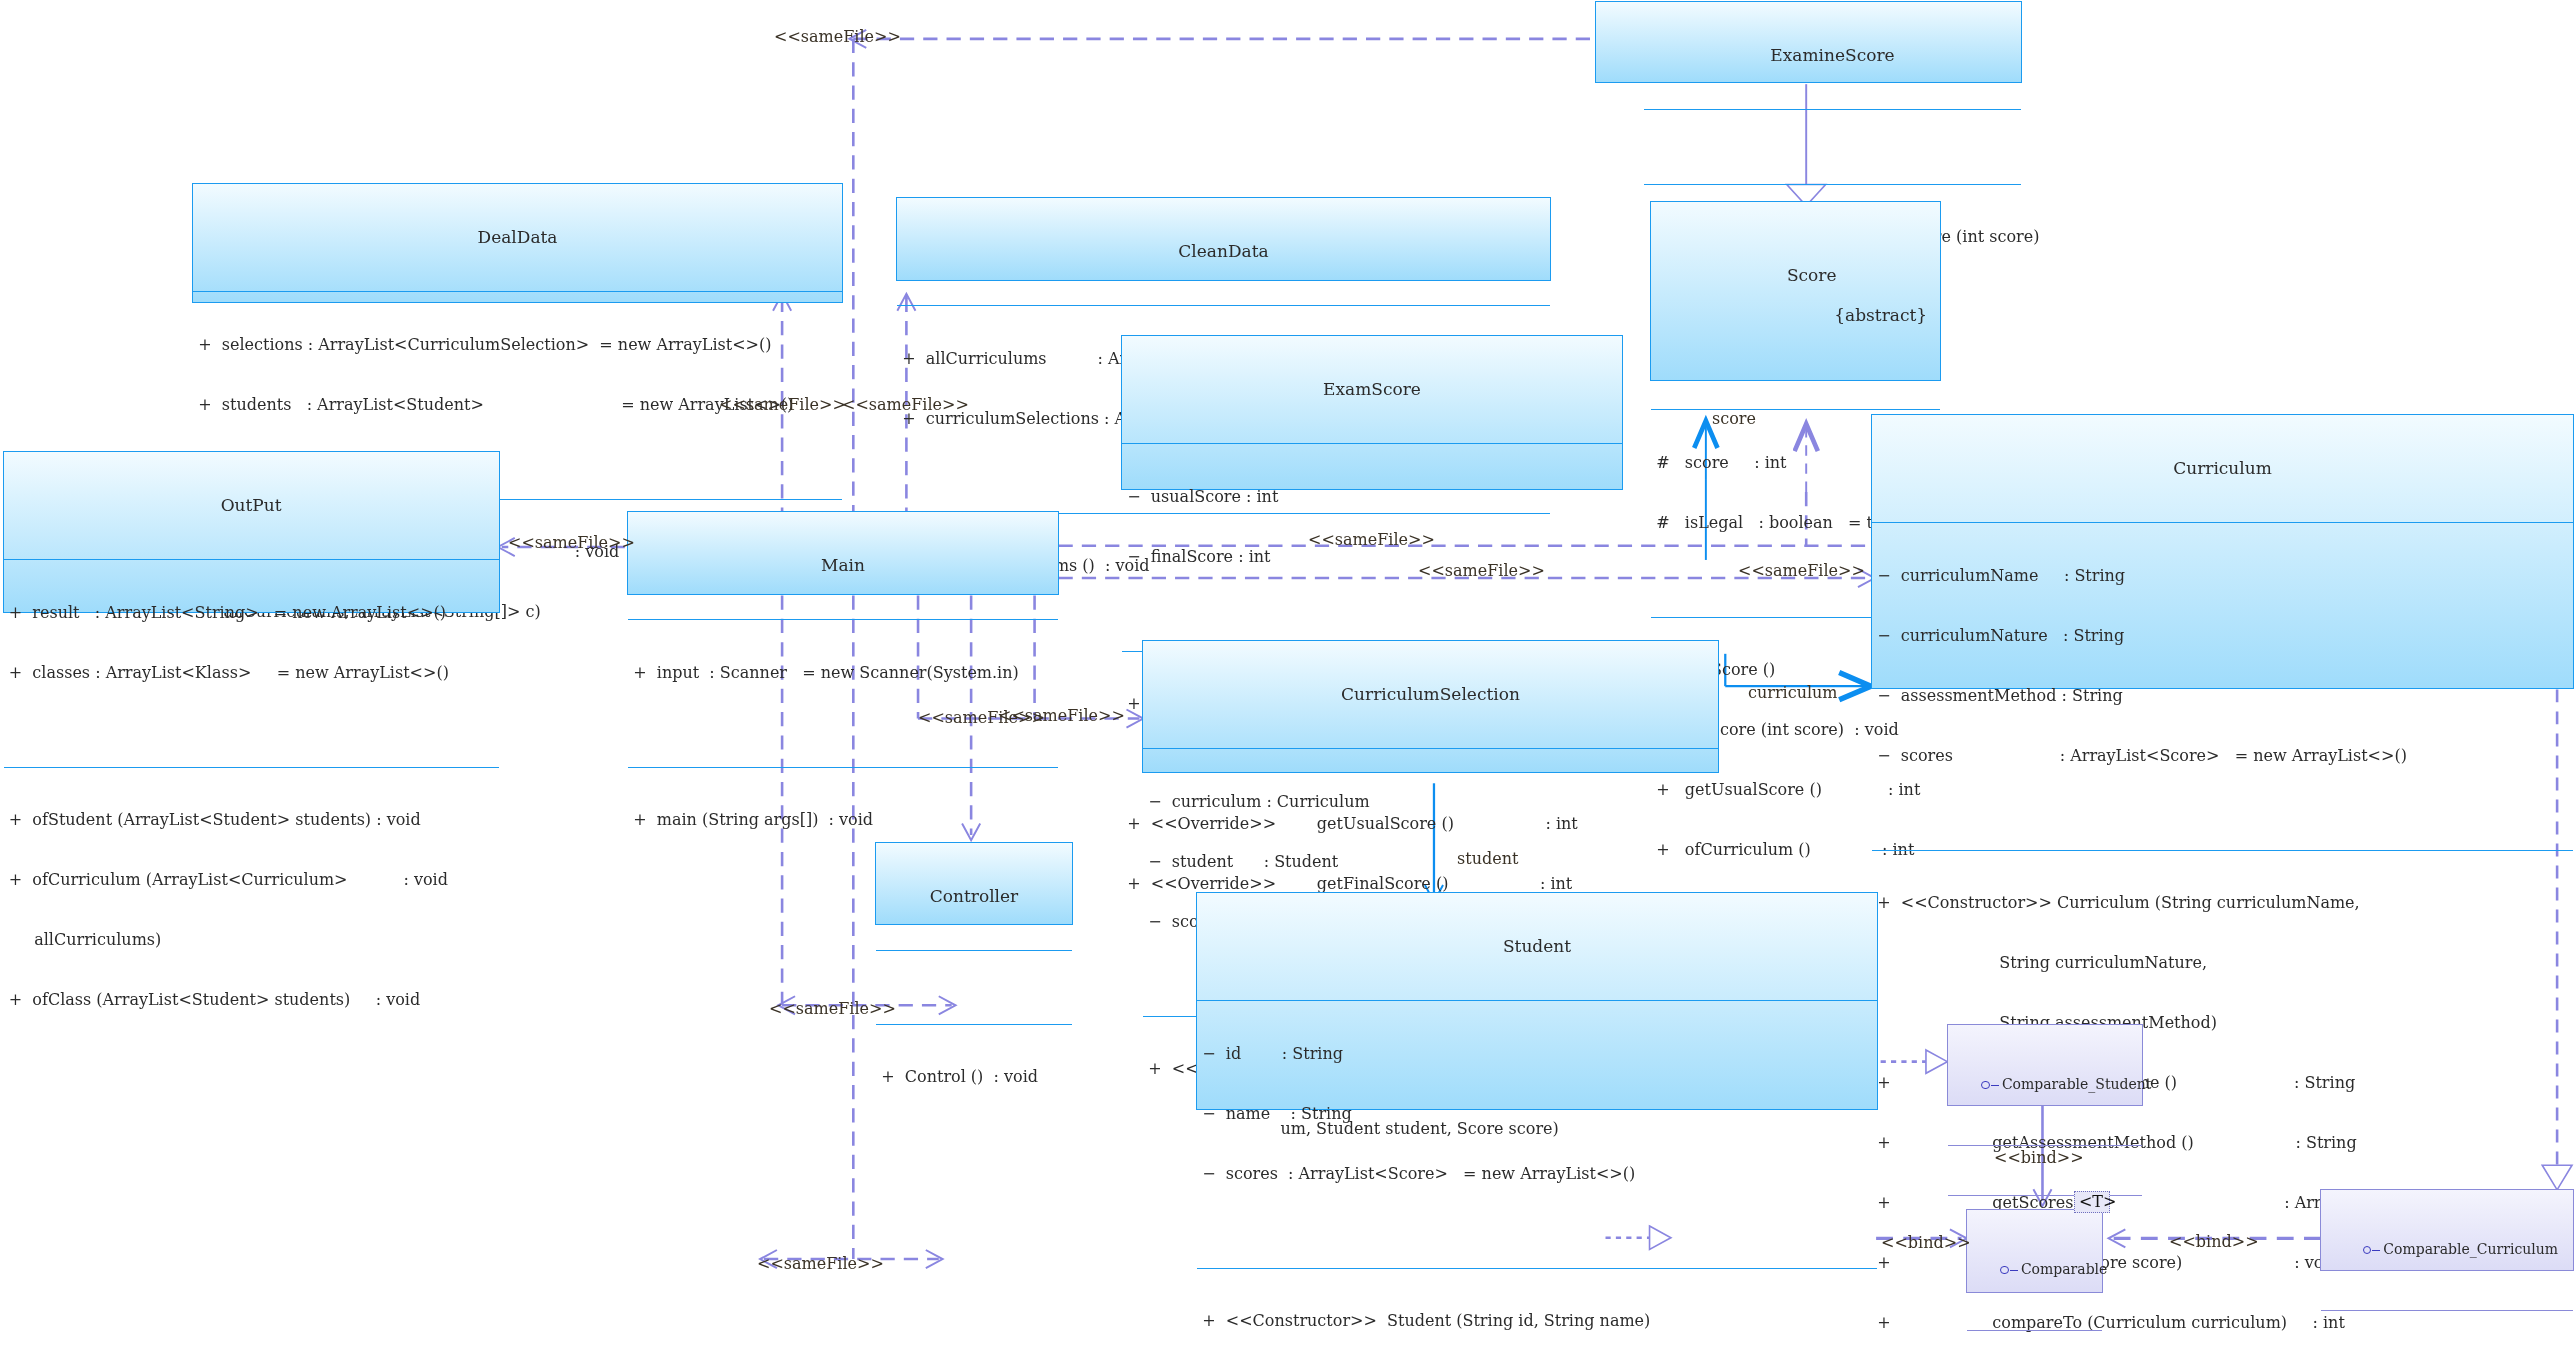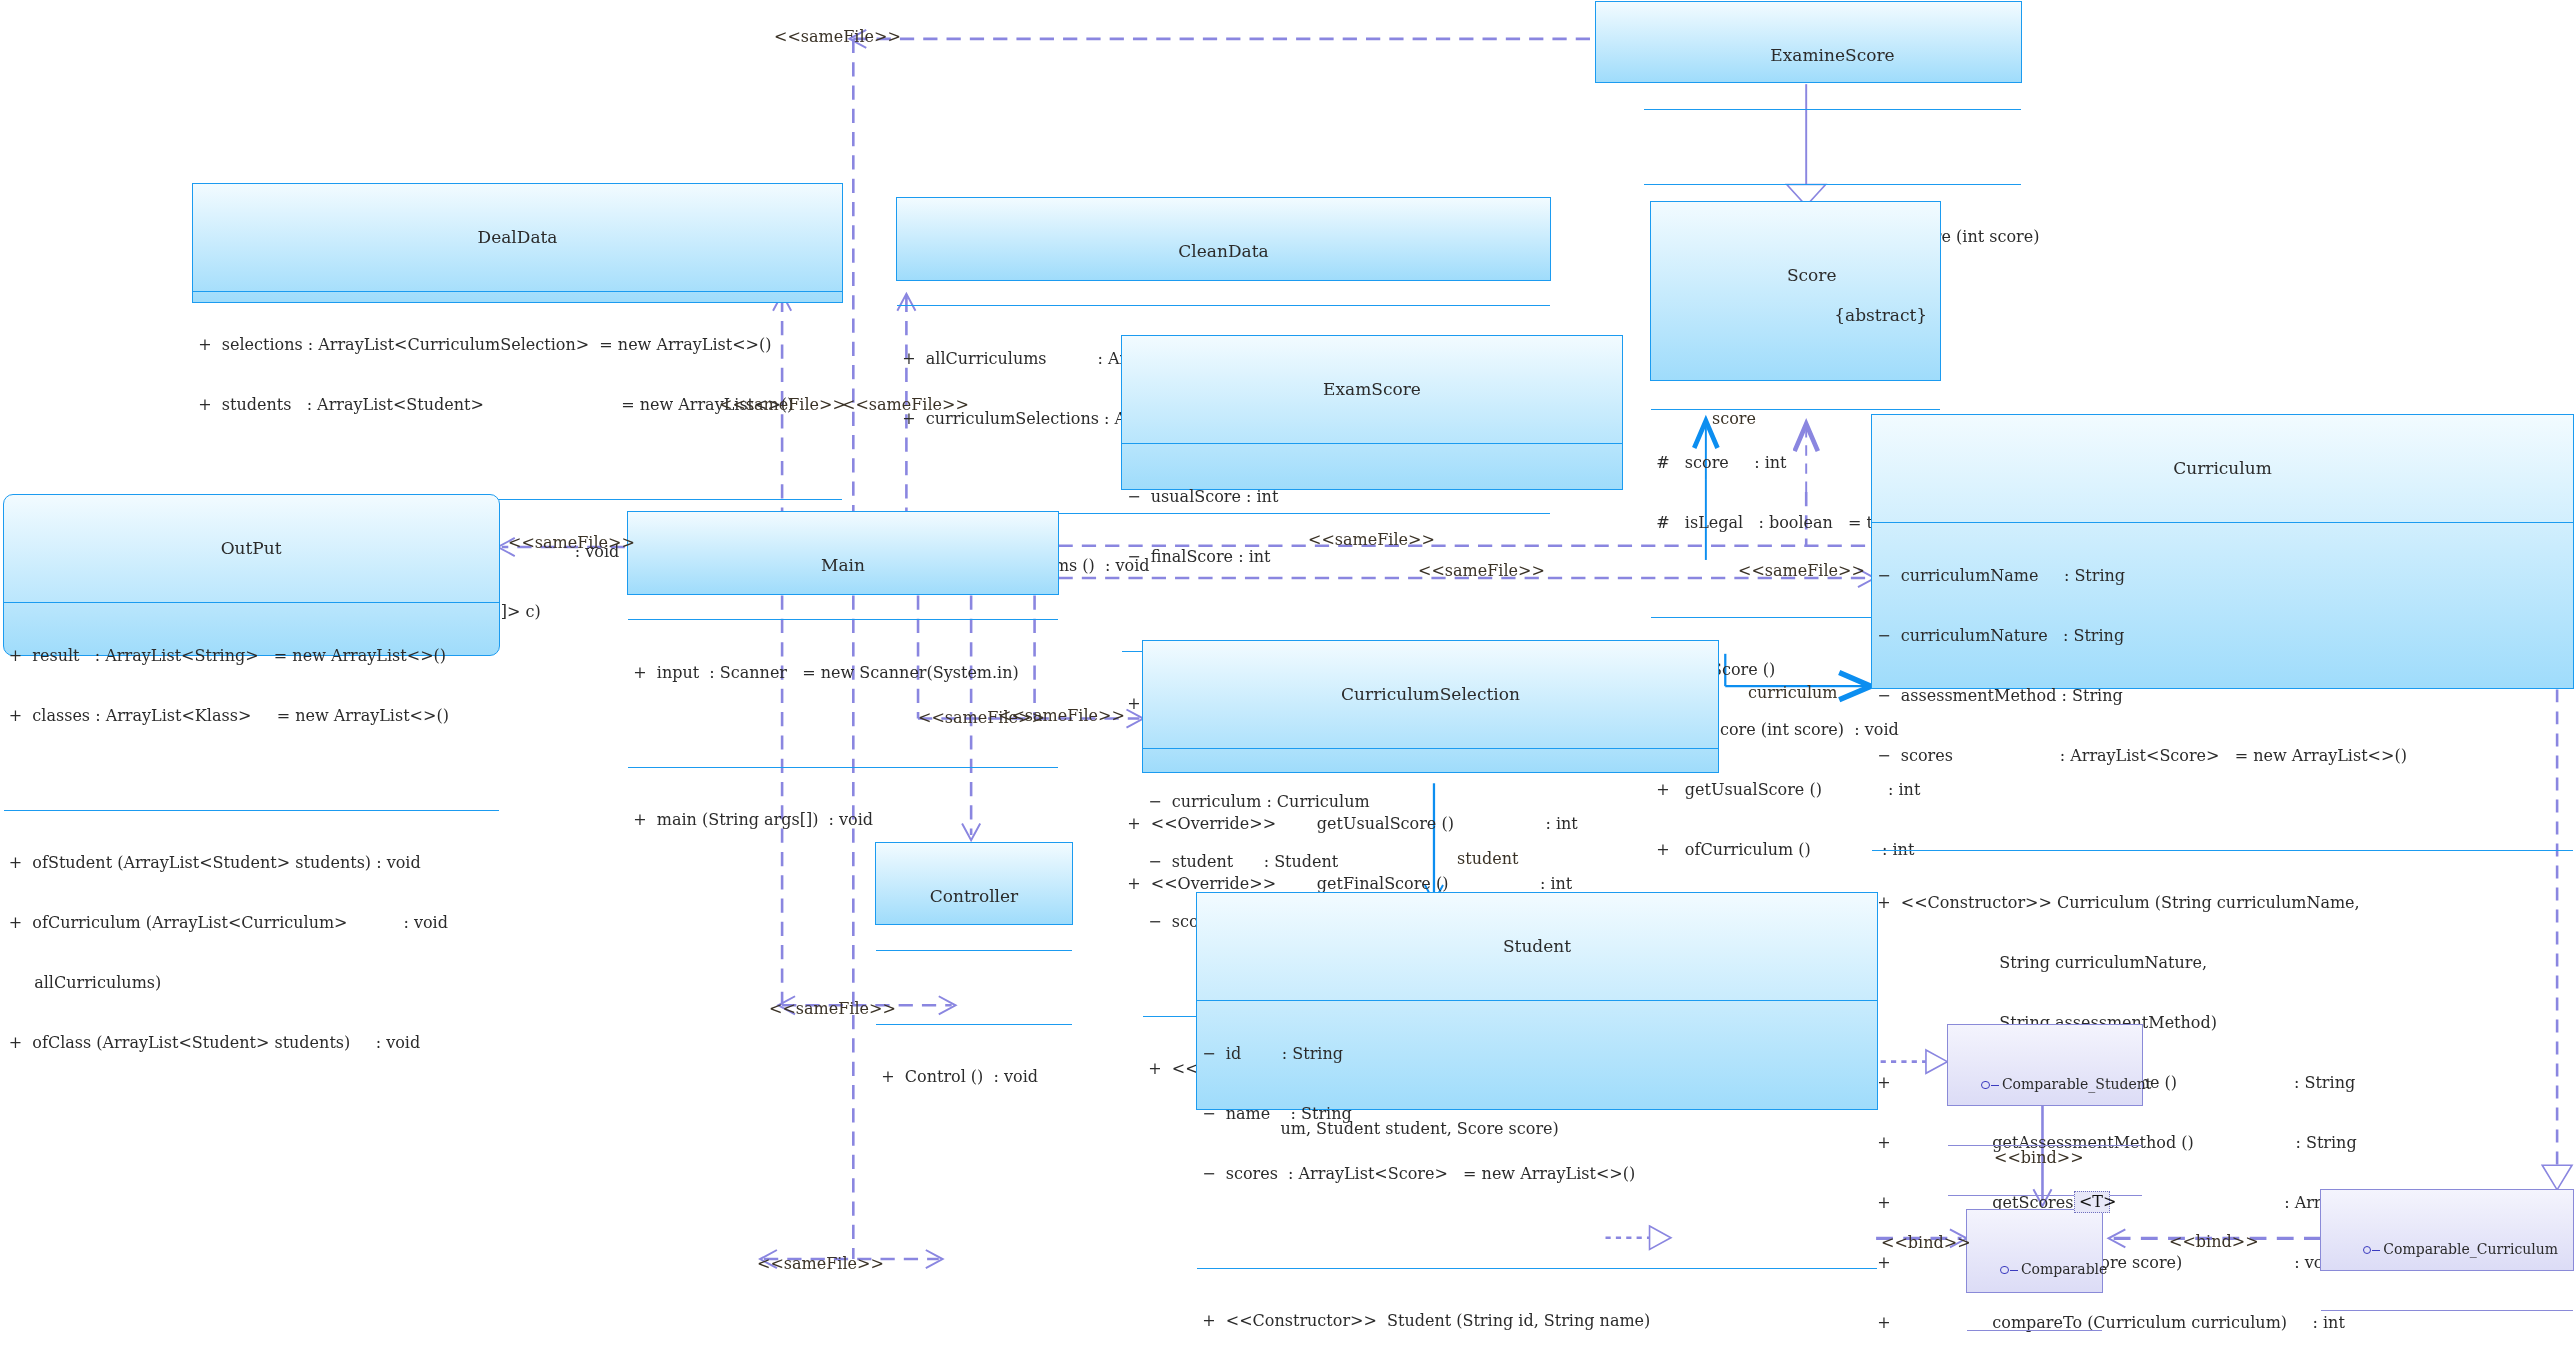--- a/index.html
+++ b/index.html
@@ -305,21 +305,21 @@
       <span class="row">                        String curriculumNature,</span>
       <span class="row">                        String assessmentMethod)</span>
       <span class="row">+                    getCurriculumName ()                       : String</span>
       <span class="row">+                    getAssessmentMethod ()                    : String</span>
       <span class="row">+                    getScores ()                                      : ArrayList&lt;Score&gt;</span>
       <span class="row">+                    addScore (Score score)                      : void</span>
       <span class="row">+                    compareTo (Curriculum curriculum)     : int</span>
     </div>
   </div>
 
-  <div class="uml" style="left:2.6px;top:494px;width:497px;height:162px;border-radius:10px;">
+  <div class="uml" style="left:2.6px;top:451px;width:497px;height:162px;">
     <div class="name">OutPut</div>
     <div class="attrs sep">
       <span class="row">+  result   : ArrayList&lt;String&gt;   = new ArrayList&lt;&gt;()</span>
       <span class="row">+  classes : ArrayList&lt;Klass&gt;     = new ArrayList&lt;&gt;()</span>
     </div>
     <div class="ops sep">
       <span class="row">+  ofStudent (ArrayList&lt;Student&gt; students) : void</span>
       <span class="row">+  ofCurriculum (ArrayList&lt;Curriculum&gt;           : void</span>
       <span class="row">     allCurriculums)</span>
       <span class="row">+  ofClass (ArrayList&lt;Student&gt; students)     : void</span>

